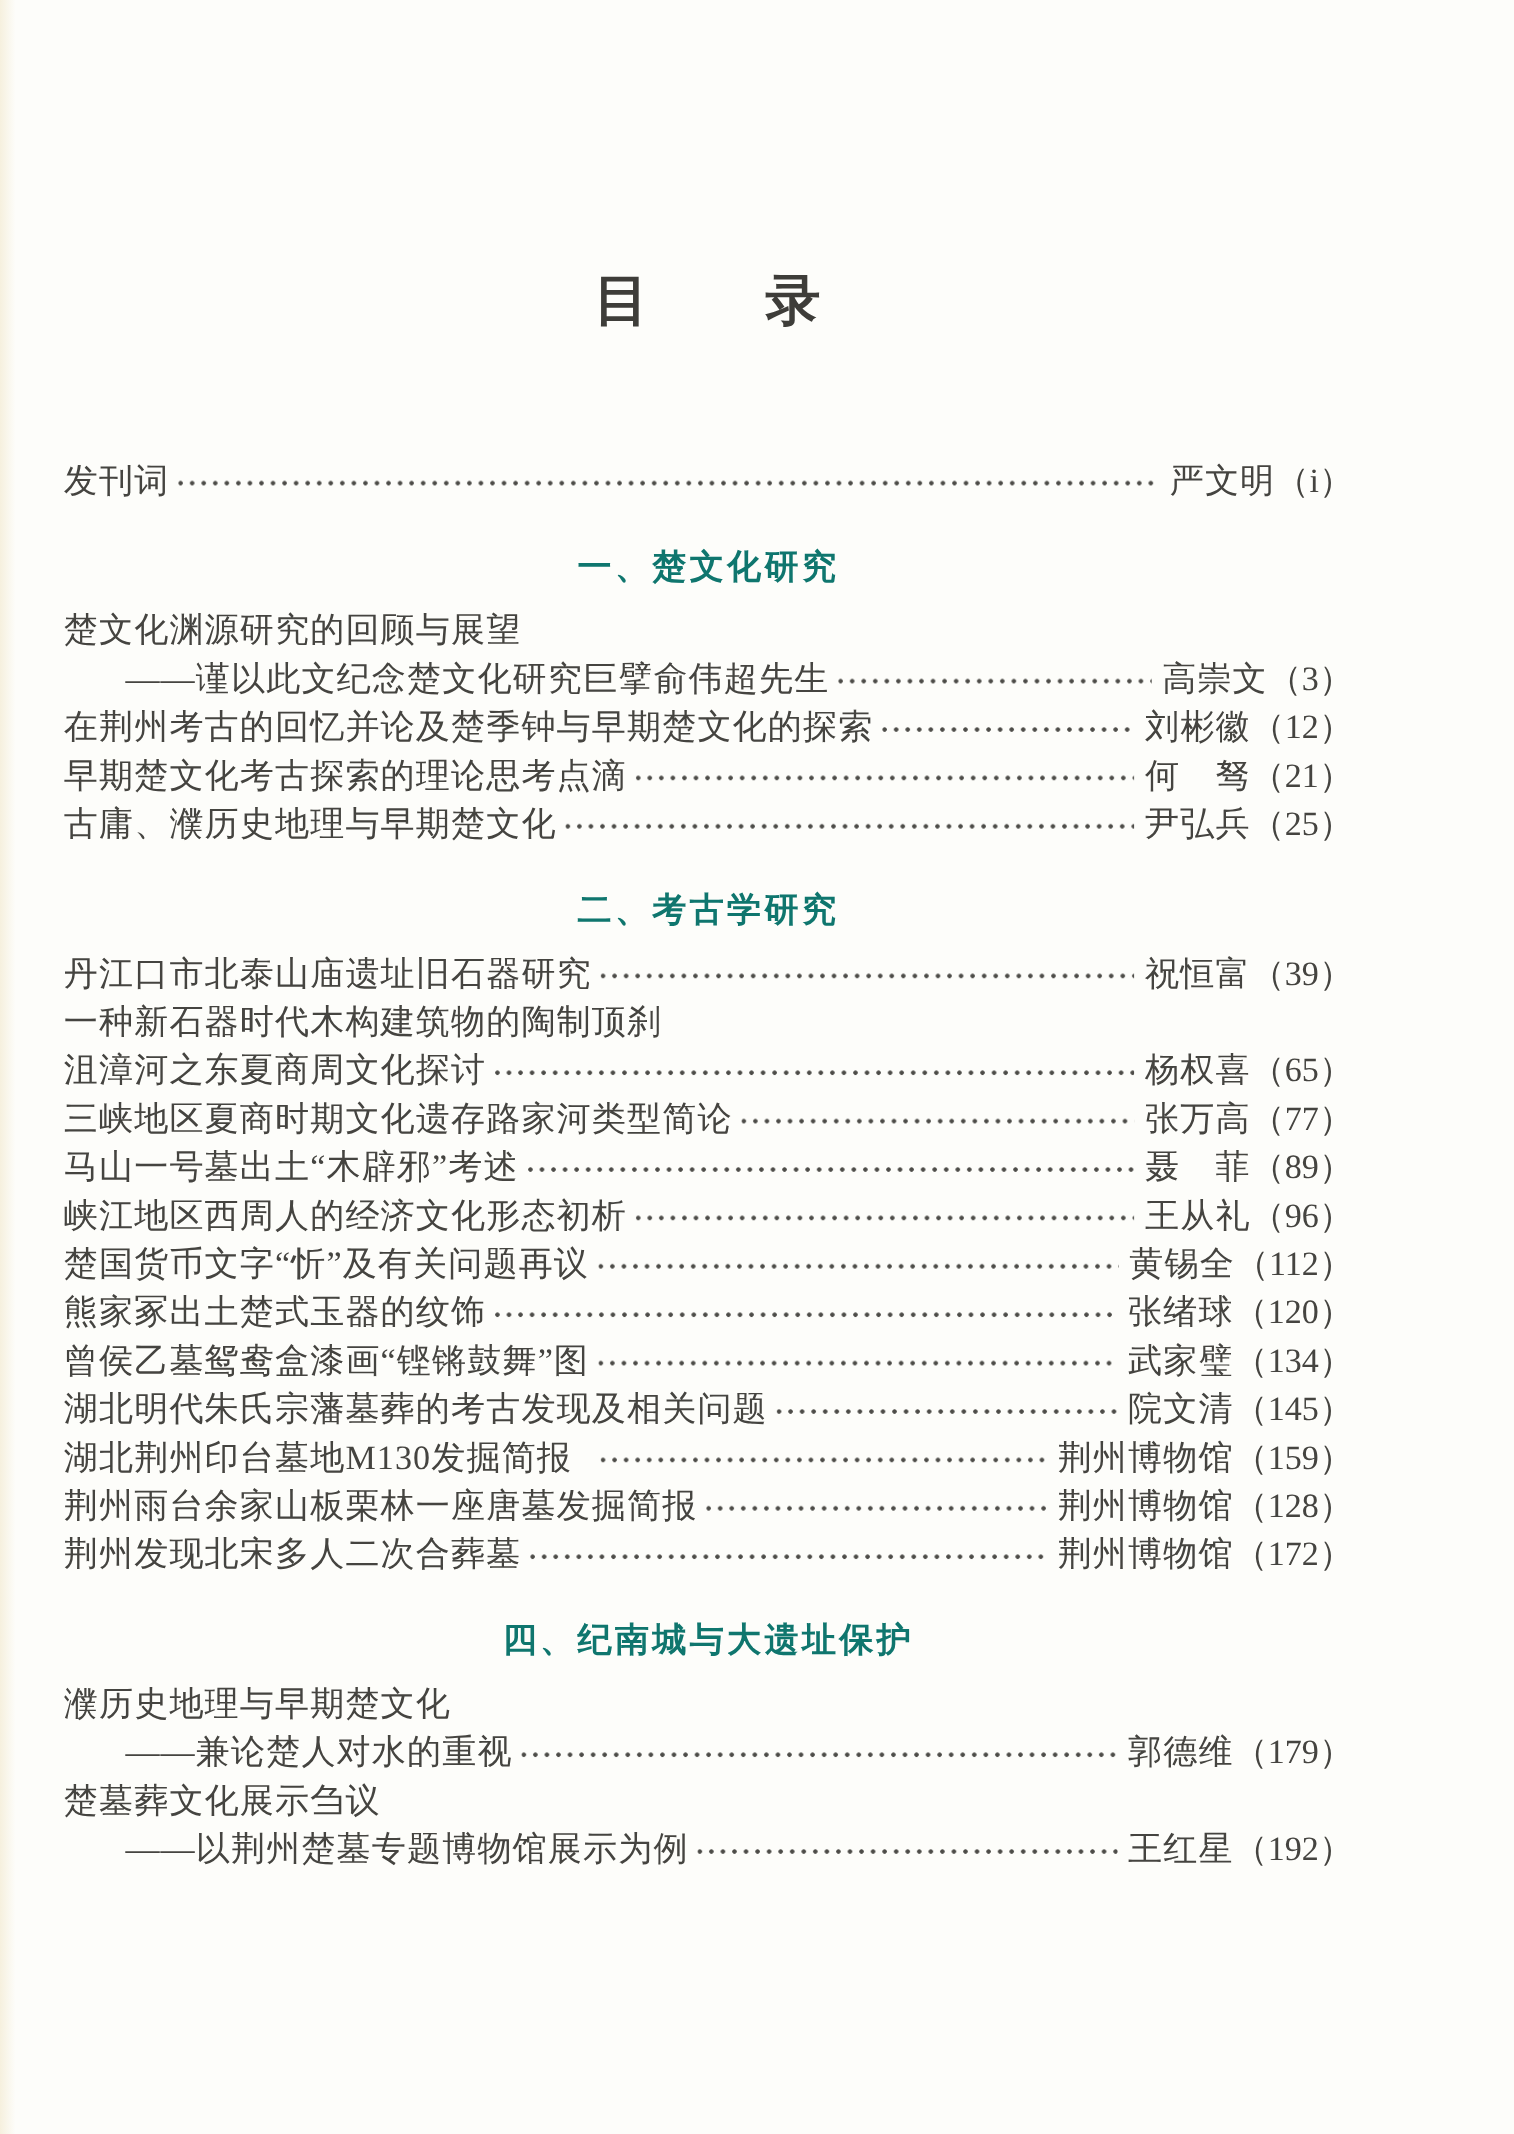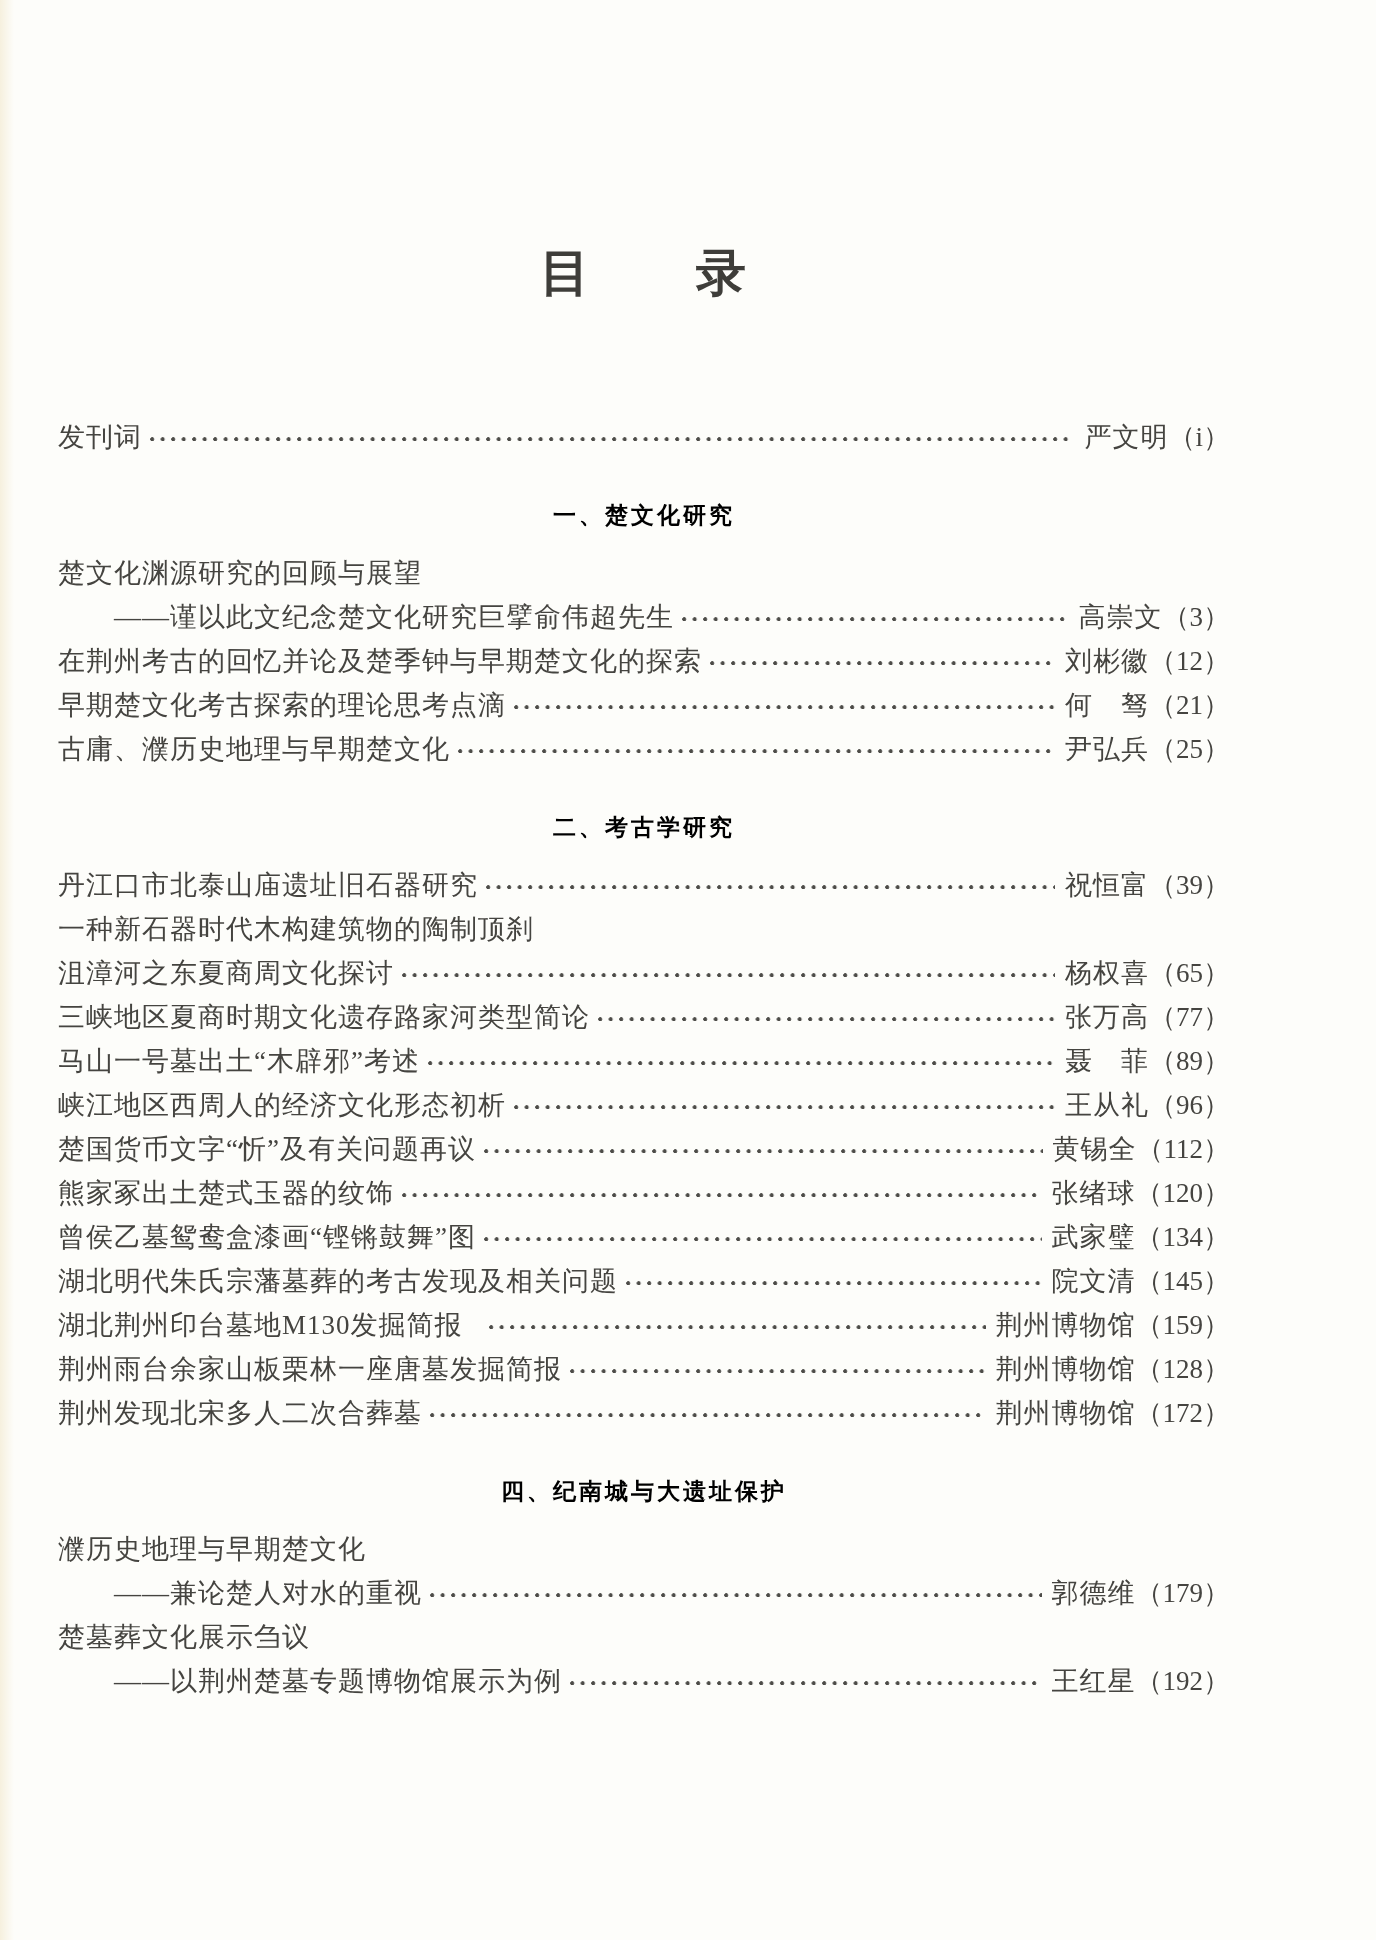--- a/index.html
+++ b/index.html
@@ -37,21 +37,21 @@
     letter-spacing: 2px;
     color: #3e3d39;
   }
   .toc {
     margin-top: 117px;
   }
   .row {
     display: flex;
     align-items: center;
     height: 44px;
-    font-size: 27px;
+    font-size: 31px;
     white-space: nowrap;
   }
   .row .t {
     flex: 0 0 auto;
     letter-spacing: 1px;
   }
   .row.cont .t {
     padding-left: 56px;
   }
   .leader {
@@ -71,24 +71,24 @@
     letter-spacing: 1px;
   }
   .ap .pg {
     letter-spacing: 0;
   }
   .section {
     margin: 34px 0 14px 0;
     text-align: center;
     font-family: "Liberation Sans", "DejaVu Sans", sans-serif;
     font-weight: 700;
-    font-size: 23px;
+    font-size: 31px;
     line-height: 44px;
     letter-spacing: 3px;
-    color: #000000;
+    color: #0f766e;
   }
 </style>
 </head>
 <body>
 
 <div class="page">
   <div class="doc-title">目　　录</div>
   <div class="toc" id="toc">
       <div class="row">
         <span class="t">发刊词</span>

